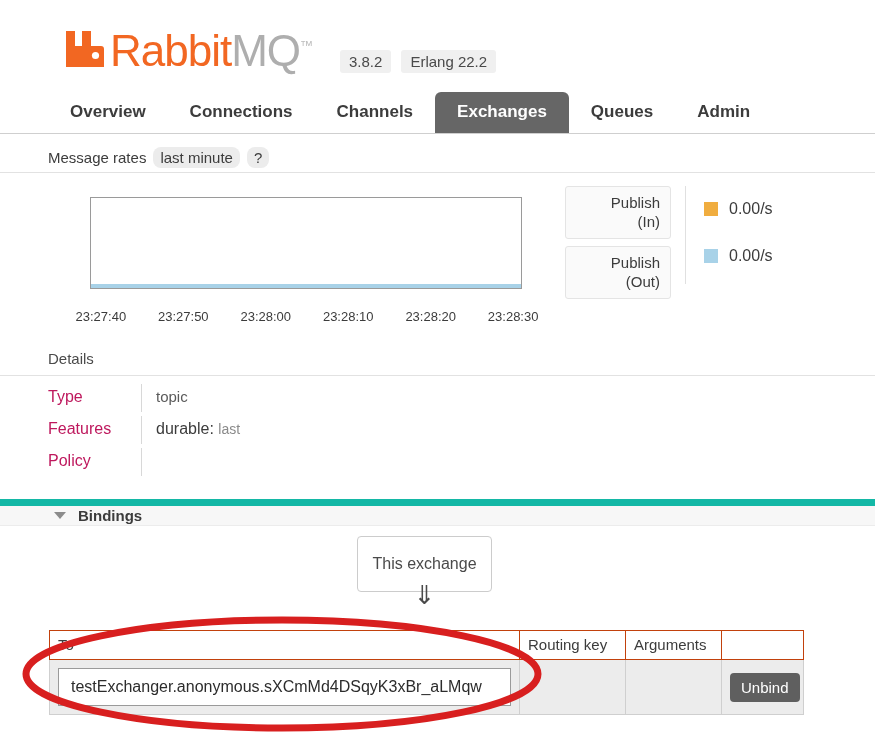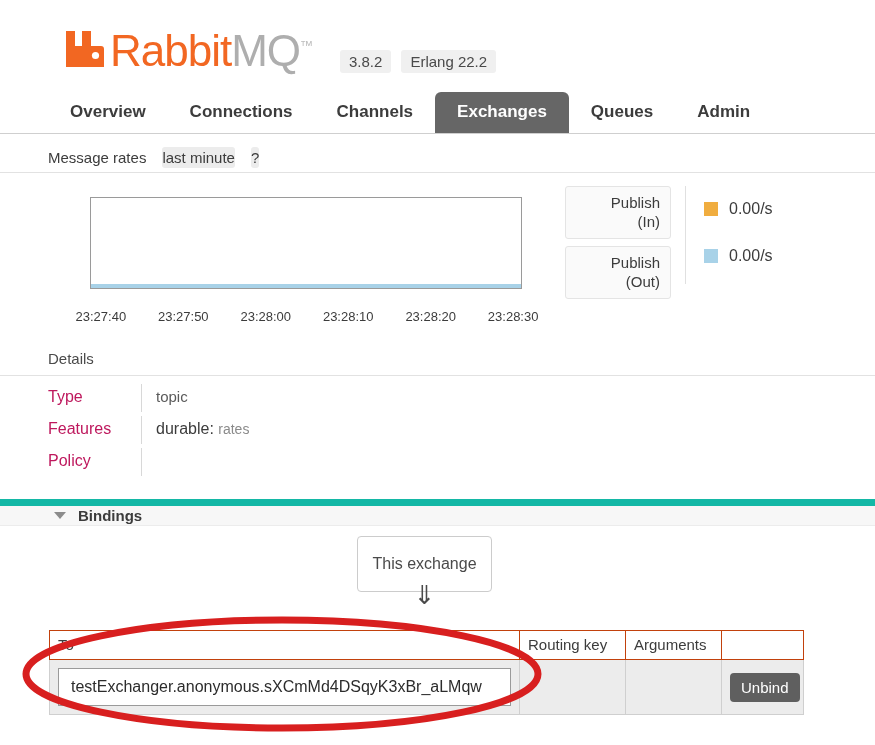--- a/index.html
+++ b/index.html
@@ -106,34 +106,33 @@
   #msg-rates-bar {
     position: absolute;
     left: 0;
     top: 143px;
     width: 875px;
     height: 30px;
     border-bottom: 1px solid #e2e2e2;
     box-sizing: border-box;
     display: flex;
     align-items: center;
-    gap: 9px;
   }
   #msg-rates-label {
     margin-left: 48px;
     font-size: 15px;
     color: #3c3c3c;
   }
   .gray-chip {
     background: #ececec;
     color: #3c3c3c;
     font-size: 15px;
-    padding: 2px 0;
+    padding: 2px 7px;
     margin-left: 7px;
-    border-radius: 3px;
+    border-radius: 8px;
     cursor: pointer;
   }
 
   
   #chart-region {
     position: absolute;
     left: 0;
     top: 178px;
     width: 875px;
     height: 140px;
@@ -530,21 +529,21 @@
     <div class="detail-label">Type</div>
     <div class="detail-value">
       <span class="val-small">topic</span>
     </div>
   </div>
 
   <div class="detail-row">
     <div class="detail-label">Features</div>
     <div class="detail-value">
       <span class="val-feature-key">durable:</span>
-      <span class="val-feature-val">rates</span>
+      <span class="val-feature-val">last</span>
     </div>
   </div>
 
   <div class="detail-row">
     <div class="detail-label">Policy</div>
     <div class="detail-value"></div>
   </div>
 
 </div>
 

